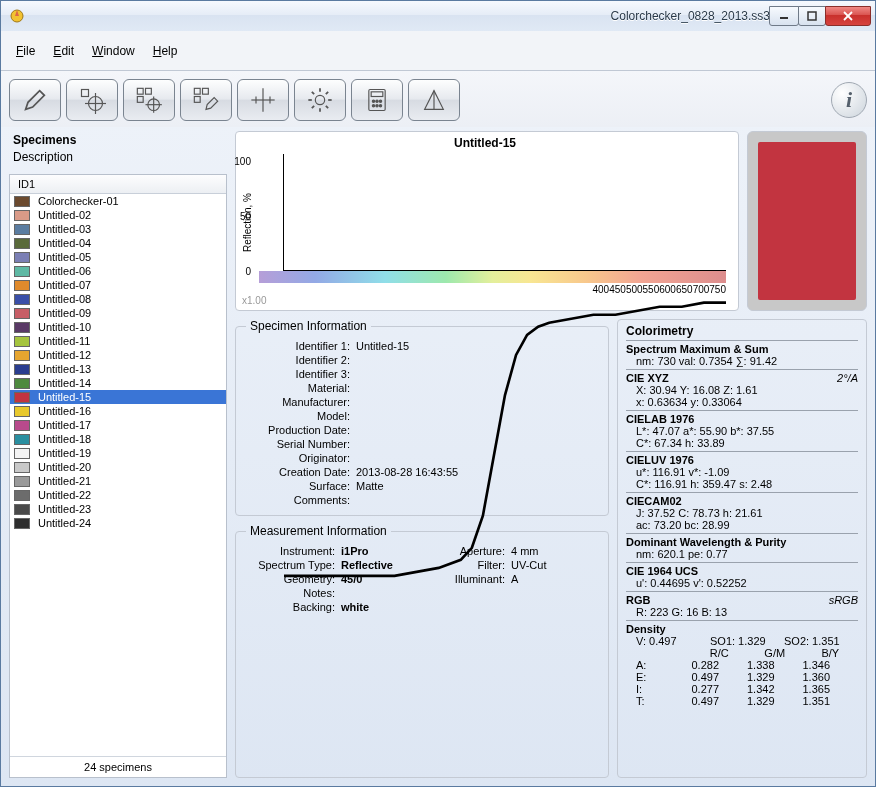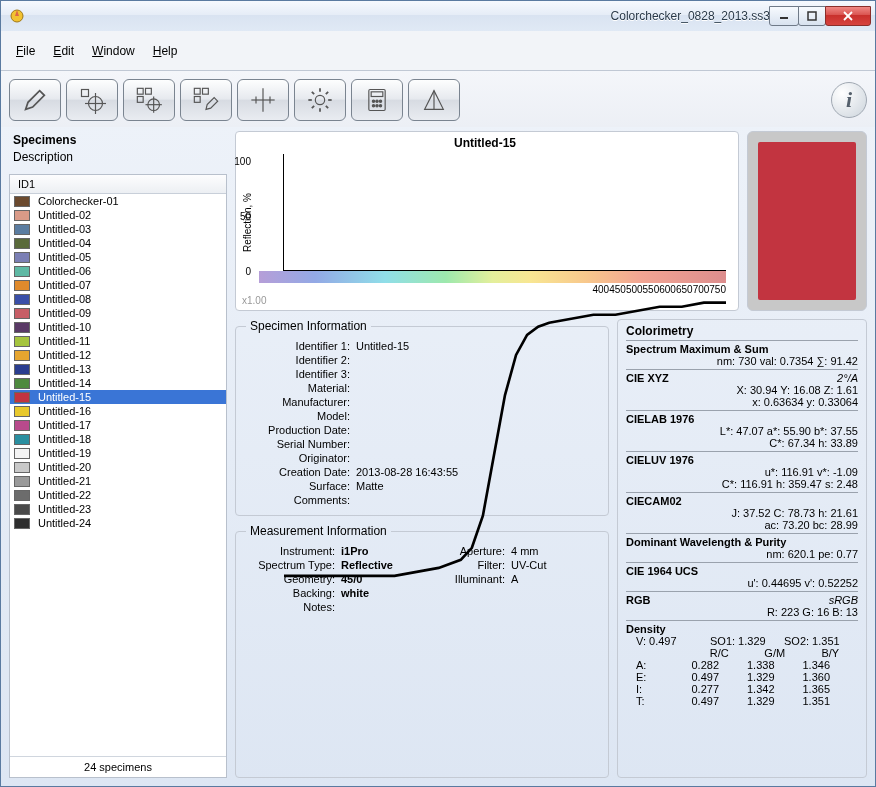--- a/index.html
+++ b/index.html
@@ -68,21 +68,21 @@
 .kv2 .k { width: 95px; text-align:right; padding-right:6px; }
 .kv2 .v { width: 95px; font-weight: bold; }
 .kv2 .k2 { width: 75px; text-align:right; padding-right:6px; }
 .kv2 .v2 { flex:1; }
 
 .colorimetry { width: 250px; border: 1px solid #c4cad4; border-radius: 4px; padding: 4px 8px 6px; font-size: 11px; overflow-y: auto; }
 .colorimetry .title { font-weight: bold; font-size: 12px; margin-bottom: 2px; }
 .csec { border-top: 1px solid #9aa2ad; padding: 2px 0; }
 .csec-h { font-weight: bold; display:flex; }
 .csec-h .tag { margin-left:auto; font-style: italic; font-weight: normal; }
-.cline { display:flex; padding-left: 10px; text-align: right; }
+.cline { display:flex; padding-left: 10px; }
 .cline span { flex:1; }
 .dense-row { display:flex; padding-left:10px; }
 .dense-row span { flex:1; text-align:left; }
 </style>
 </head>
 <body>
 
 <div class="window">
   <div class="titlebar">
     <svg class="app-icon" viewBox="0 0 16 16">
@@ -410,28 +410,28 @@
                   <div class="k2">Filter:</div>
                   <div class="v2">UV-Cut</div>
                 </div>
                 <div class="kv2">
                   <div class="k">Geometry:</div>
                   <div class="v">45/0</div>
                   <div class="k2">Illuminant:</div>
                   <div class="v2">A</div>
                 </div>
                 <div class="kv2">
+                  <div class="k">Notes:</div>
+                  <div class="v"></div>
+                  <div class="k2"></div>
+                  <div class="v2"></div>
+                </div>
+                <div class="kv2">
                   <div class="k">Backing:</div>
                   <div class="v">white</div>
-                  <div class="k2"></div>
-                  <div class="v2"></div>
-                </div>
-                <div class="kv2">
-                  <div class="k">Notes:</div>
-                  <div class="v"></div>
                   <div class="k2"></div>
                   <div class="v2"></div>
                 </div>
               </div>
           </fieldset>
         </div>
 
         <div class="colorimetry">
           <div class="title">Colorimetry</div>
           <div class="csec">

